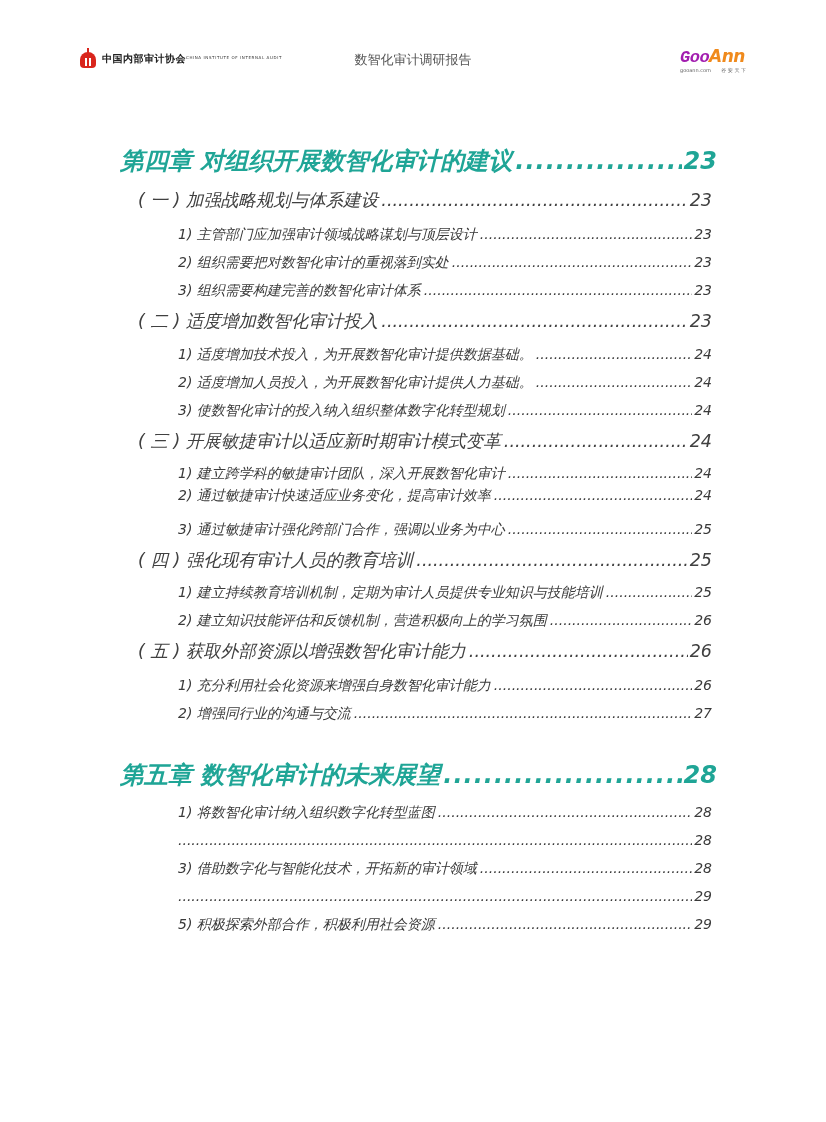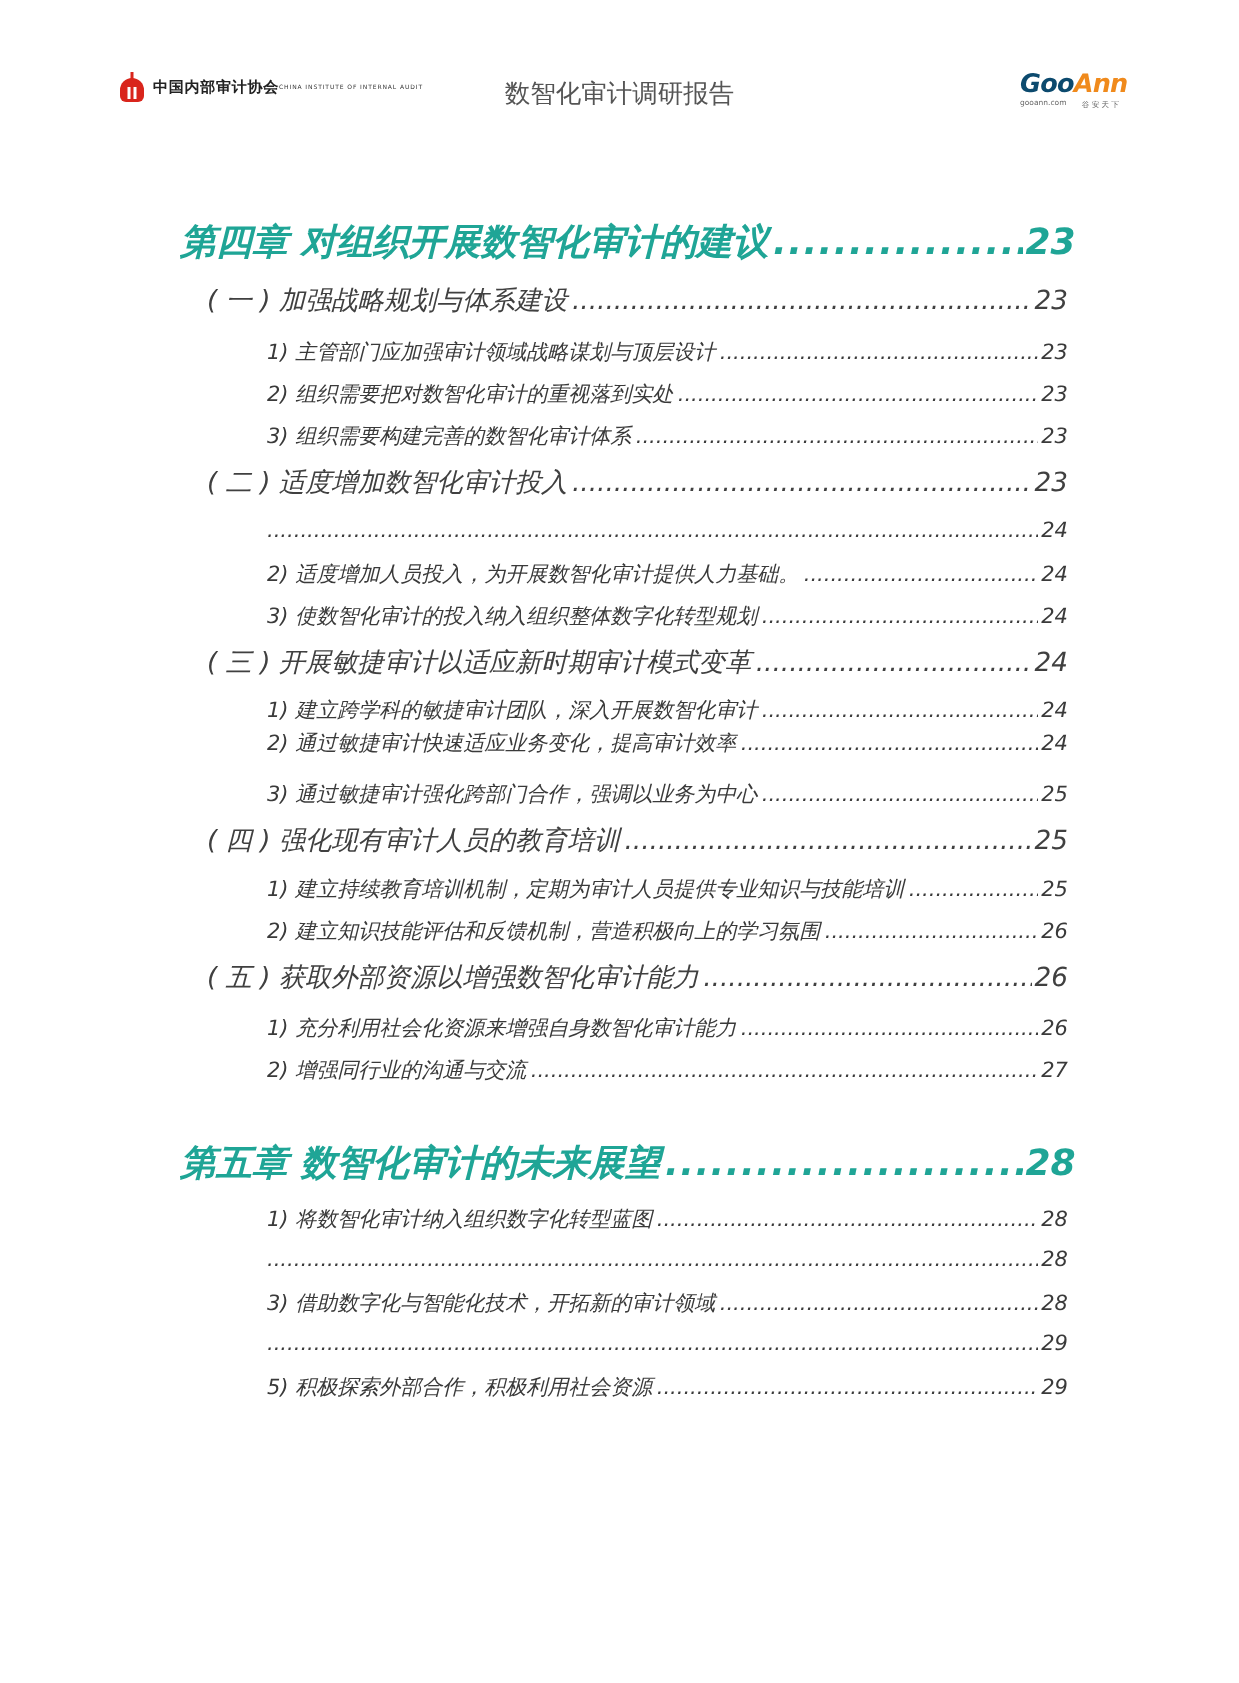--- a/index.html
+++ b/index.html
@@ -7,24 +7,24 @@
          font-family:"DejaVu Sans", "Liberation Sans", sans-serif; color:#3a3a3a; }
   .header { position:absolute; top:0; left:0; width:826px; height:80px; }
   .logo-left { position:absolute; left:78px; top:48px; display:flex; align-items:center; }
   .emblem { width:20px; height:22px; position:relative; margin-right:4px; }
   .emblem .dome { position:absolute; left:2px; top:4px; width:16px; height:16px; background:#d9251c; border-radius:50% 50% 4px 4px; }
   .emblem .spire { position:absolute; left:9px; top:0; width:2px; height:6px; background:#d9251c; }
   .emblem .pillar { position:absolute; top:10px; width:2px; height:8px; background:#fff; }
   .logo-left .txt { display:flex; flex-direction:row; line-height:1; }
   .logo-left .cn { font-size:10px; font-weight:bold; color:#222; letter-spacing:0.5px; }
   .logo-left .en { font-size:4px; color:#333; letter-spacing:0.6px; margin-top:2px; }
-  .header-title { position:absolute; left:0; width:826px; top:51px; text-align:center; font-size:17px; color:#555; }
+  .header-title { position:absolute; left:0; width:826px; top:51px; text-align:center; font-size:13px; color:#555; }
   .logo-right { position:absolute; left:680px; top:48px; }
   .logo-right .brand { font-size:17px; font-weight:bold; font-style:italic; letter-spacing:-0.5px; line-height:1; }
-  .logo-right .brand .goo { color:#0c4a6e; }
+  .logo-right .brand .goo { color:#a21caf;font-family:Liberation Mono, monospace; }
   .logo-right .brand .ann { color:#f08a1c; }
   .logo-right .sub { font-size:5px; color:#666; margin-top:1px; display:flex; justify-content:space-between; width:66px; }
 
   .toc { position:absolute; left:0; top:0; width:826px; }
   .row { position:absolute; display:flex; align-items:baseline; white-space:nowrap; overflow:hidden;font-style:italic; }
   .row .label { flex:0 0 auto; padding-right:3px; }
   .row .dots { flex:1 1 auto; overflow:hidden; color:inherit; letter-spacing:0; }
   .row .dots::before { content:"........................................................................................................................................................................................................................"; }
   .row .page { flex:0 0 auto; padding-left:2px; }
 
@@ -87,20 +87,21 @@
       <span class="dots"></span>
       <span class="page">23</span>
   </div>
 
   <div class="row section" style="top:309px">
     <span class="label">( 二 ) 适度增加数智化审计投入</span>
       <span class="dots"></span>
       <span class="page">23</span>
   </div>
   <div class="row item" style="top:346px">
+    <span class="label">1) 适度增加技术投入，为开展数智化审计提供数据基础。</span>
       <span class="dots"></span>
       <span class="page">24</span>
   </div>
   <div class="row item" style="top:374px">
     <span class="label">2) 适度增加人员投入，为开展数智化审计提供人力基础。</span>
       <span class="dots"></span>
       <span class="page">24</span>
   </div>
   <div class="row item" style="top:402px">
     <span class="label">3) 使数智化审计的投入纳入组织整体数字化转型规划</span>

